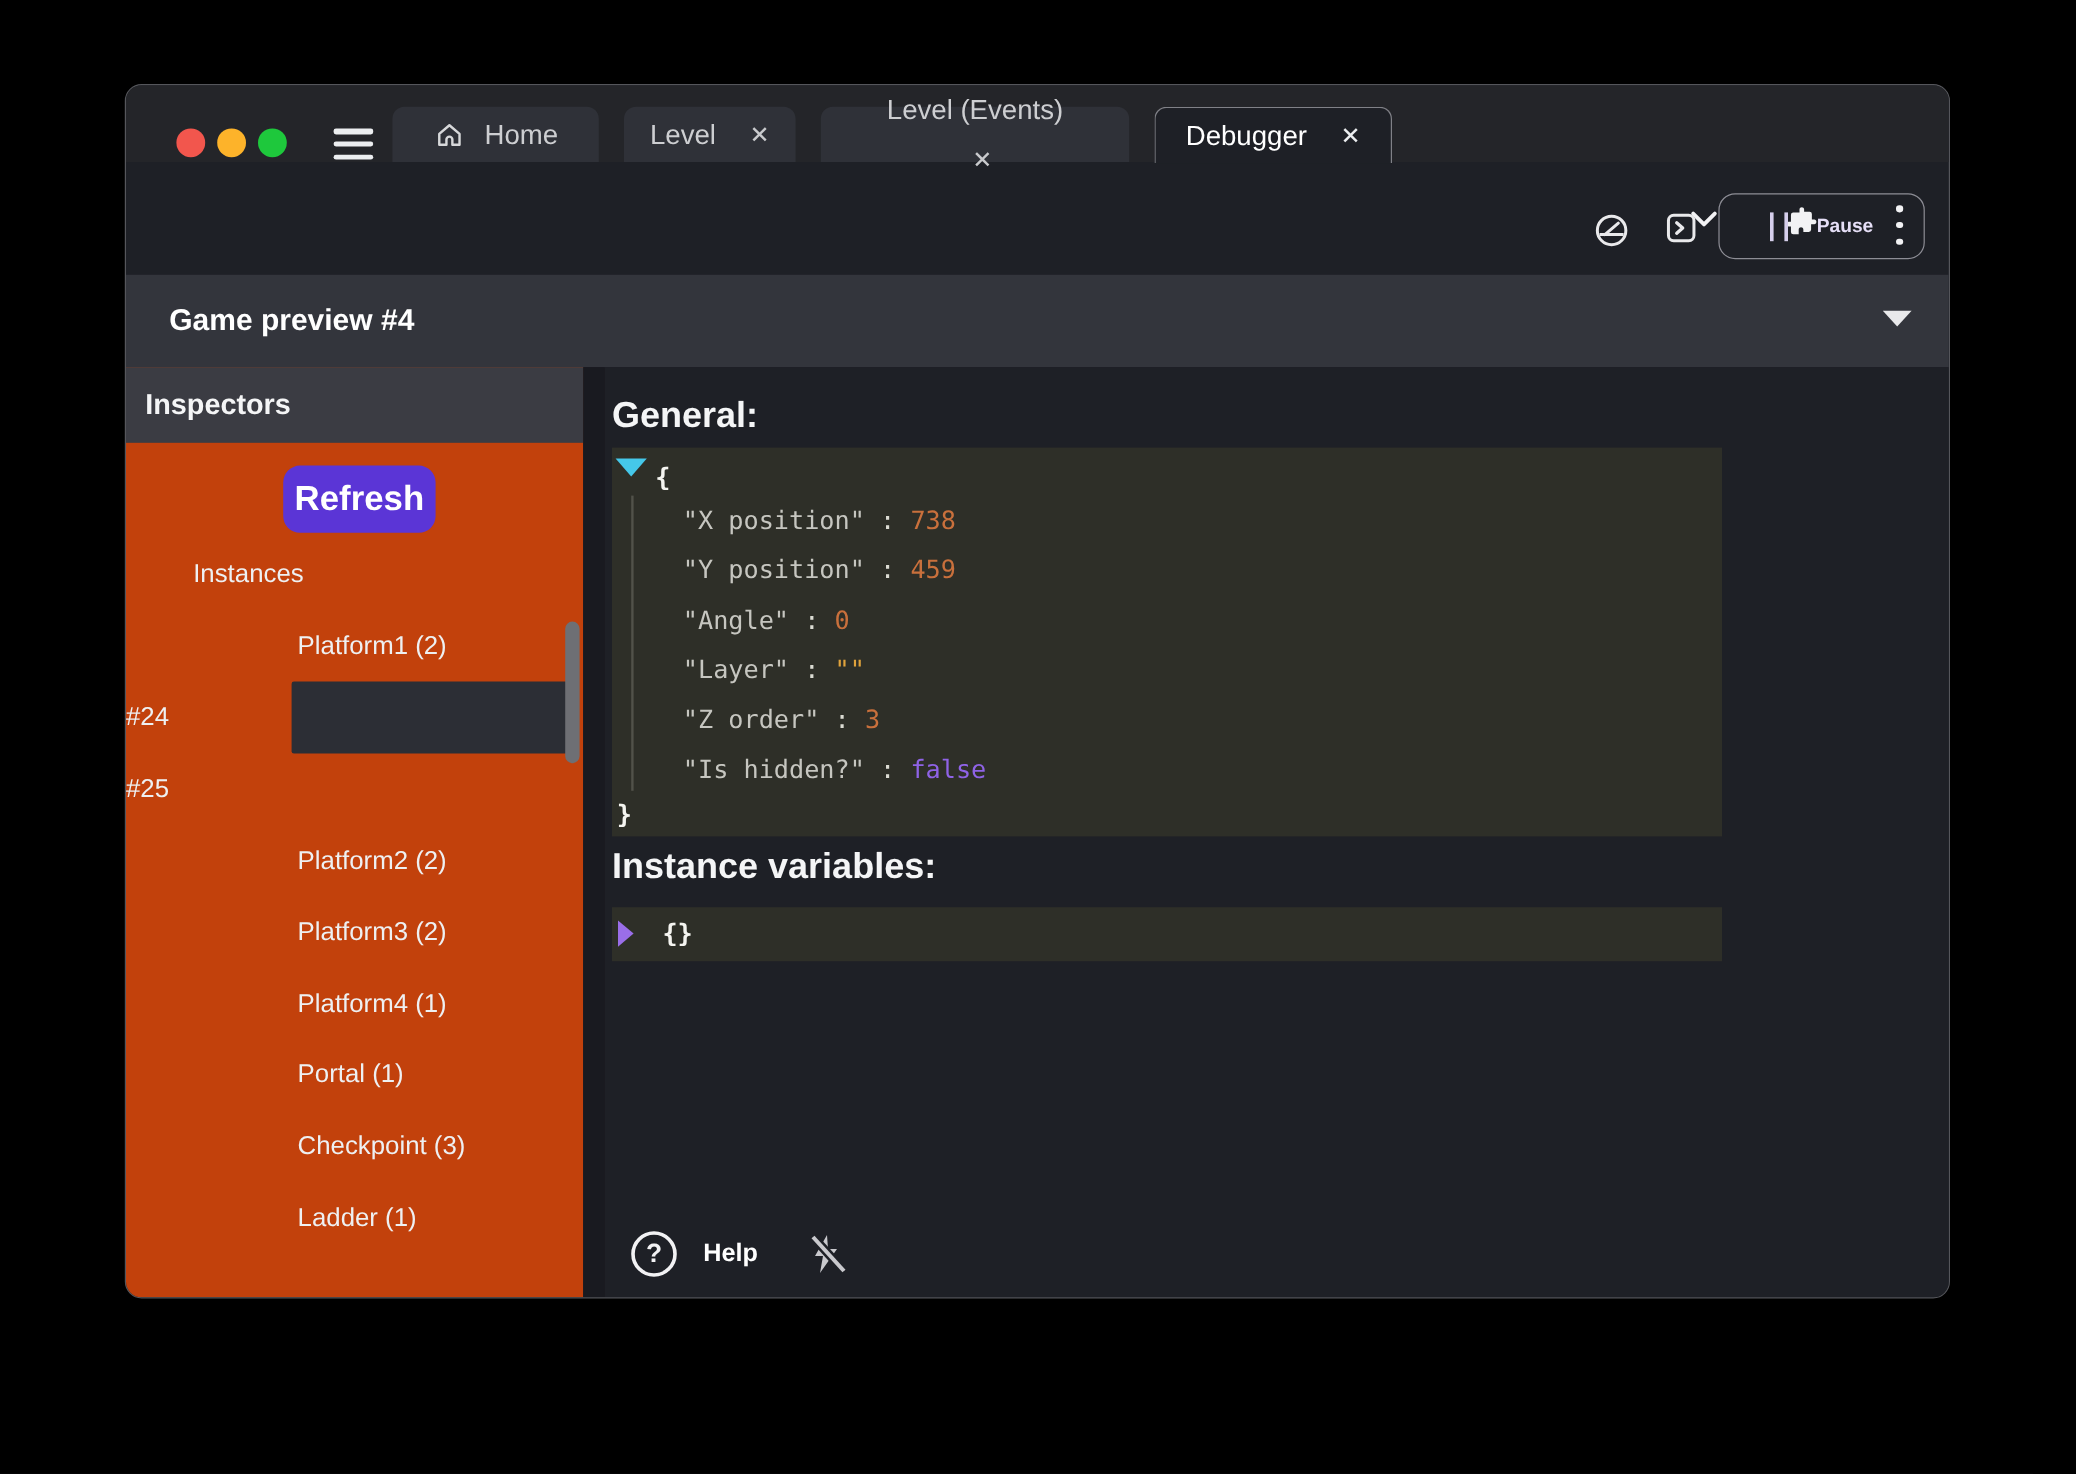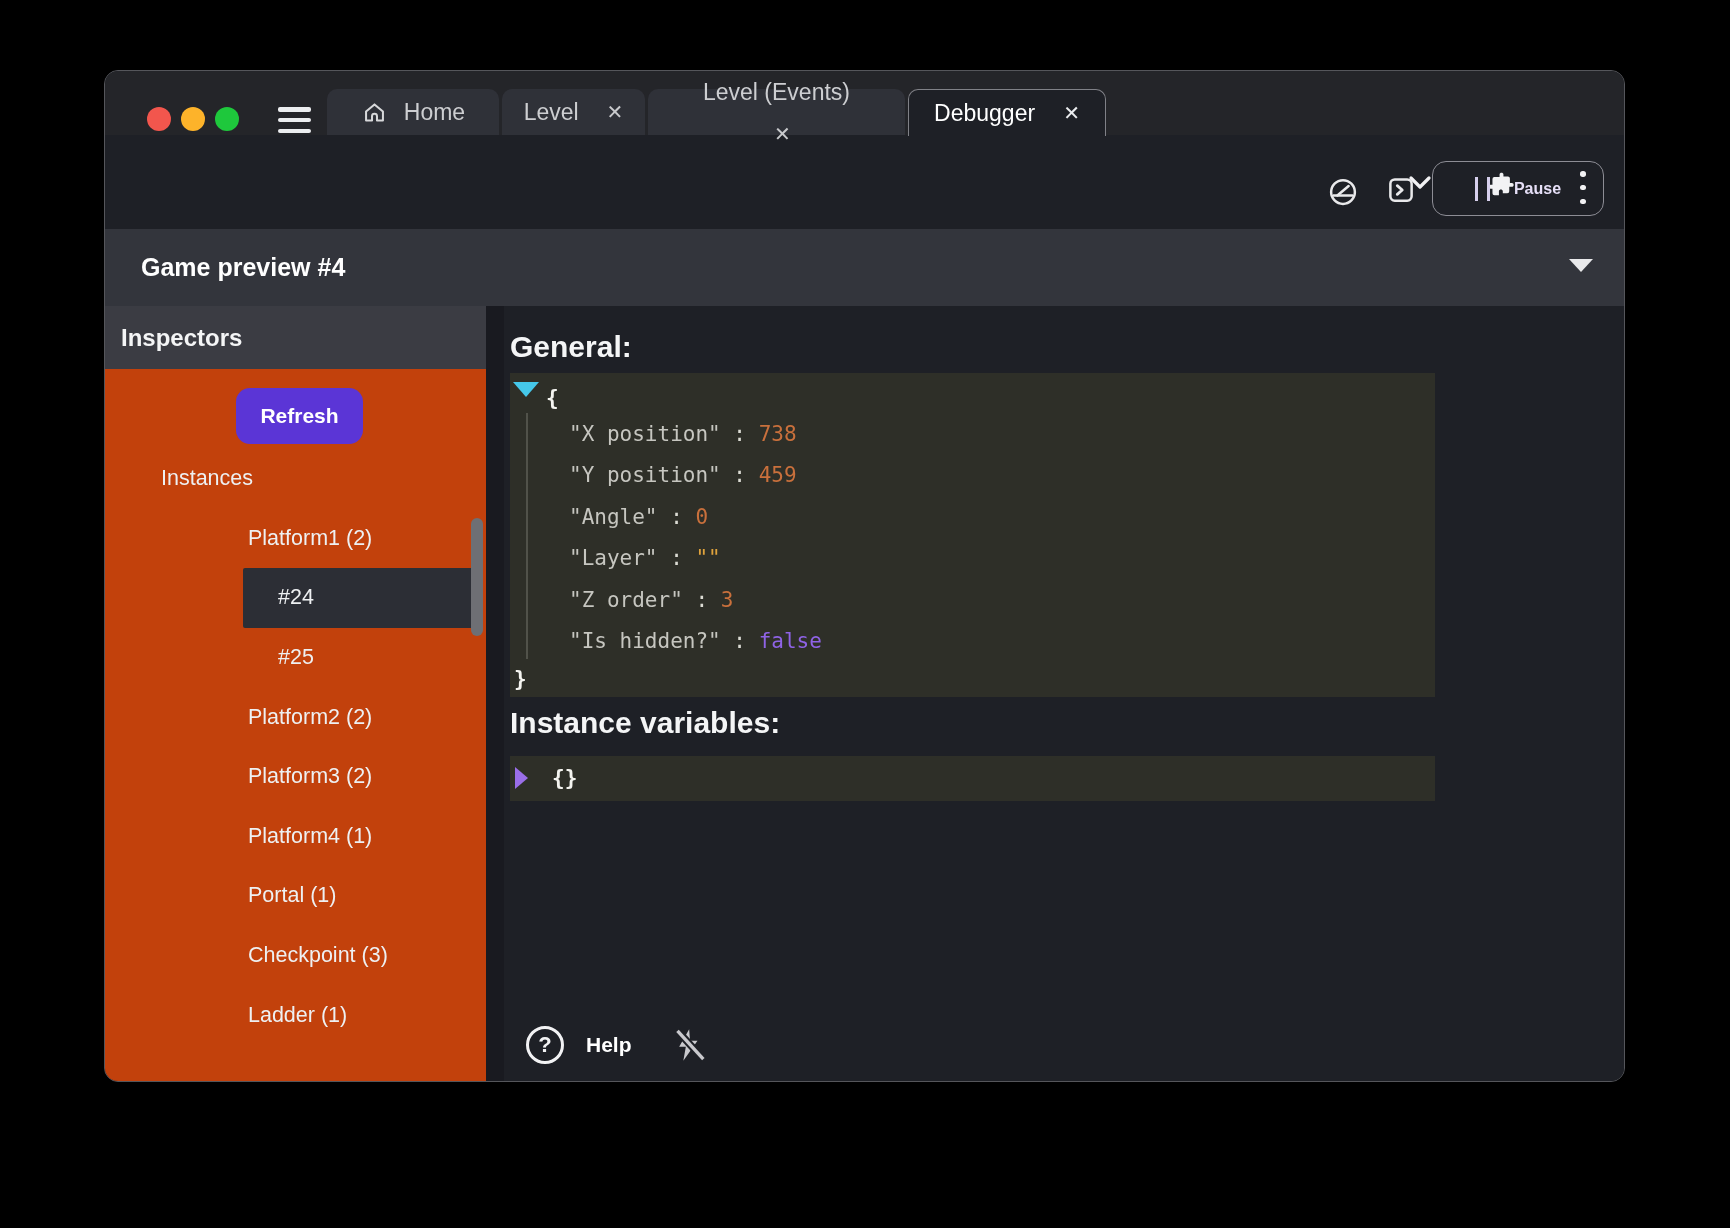--- a/index.html
+++ b/index.html
@@ -13,21 +13,21 @@
   .tabbar { position:absolute; left:0; top:0; right:0; height:64px; background:#242529; }
   .lights { position:absolute; left:42px; top:36px; display:flex; gap:10px; }
   .light  { width:24px; height:24px; border-radius:50%; }
   .light.red    { background:#f2564d; }
   .light.yellow { background:#fdb32a; }
   .light.green  { background:#1ec83c; }
   .hamburger { position:absolute; left:173px; top:36px; width:33px; height:26px;
                display:flex; flex-direction:column; justify-content:space-between; cursor:pointer; }
   .hamburger div { height:4.5px; background:#eceef0; border-radius:2px; }
 
-  .tabs { position:absolute; left:222px; top:18px; height:46px; display:flex; gap:3px; }
+  .tabs { position:absolute; left:222px; top:18px; height:46px; display:flex; gap:21px; }
   .tab  { height:46px; border-radius:10px 10px 0 0; background:#2f3138; color:#cdced1;
           display:flex; align-items:center; justify-content:center; gap:16px;
           font-size:23px; cursor:pointer; }
   .tab-home { width:172px; }
   .tab-level { width:143px; }
   .tab-levelevents { width:257px;flex-direction:column; }
   .tab-debugger { width:198px;text-align:right; }
   .tab.active { background:#1e2026; color:#ffffff;
                 border:1px solid #808187; border-bottom:none; height:47px; }
   .tab-close { font-size:20px; color:#c9cacd; margin-left:12px; cursor:pointer; }
@@ -59,27 +59,27 @@
                    border-top:13px solid #e9e9eb; }
 
   
   .sidebar { position:absolute; left:0; top:235px; width:381px; bottom:0; background:#c2410c; }
   .inspectors-bar { position:absolute; left:0; top:0; right:0; height:63px; background:#3b3c43; }
   .inspectors-bar span { position:absolute; left:16px; top:0; line-height:63px; color:#f4f5f6;
                          font-size:24px; font-weight:600; }
   .refresh-btn { position:absolute; left:131px; top:82px; width:127px; height:56px;
                  background:#5b35d6; border:none; border-radius:14px; color:#fff;
                  font-family:"Liberation Sans", sans-serif;
-                 font-size:21px; font-weight:bold; cursor:pointer; }
+                 font-size:29px; font-weight:bold; cursor:pointer; }
   .tree { position:absolute; left:0; top:143px; right:0; }
   .tree-row { position:relative; height:59.6px; display:flex; align-items:center;
               color:#eef0f2; font-size:21.5px; cursor:pointer; }
   .tree-row.lvl0 { padding-left:56px; }
   .tree-row.lvl1 { padding-left:143px; }
-  .tree-row.lvl2 { padding-left:173px; }
+  .tree-row.lvl2 { }
   .tree-row.selected::before { content:""; position:absolute; left:138px; right:13px; top:0; bottom:0;
                                background:#2c2e35; border-radius:2px; }
   .tree-row span { position:relative; z-index:1; }
   .scroll-thumb { position:absolute; left:366px; top:212px; width:12px; height:118px;
                   background:#6e6f74; border-radius:6px; cursor:grab; }
   .divider-v { position:absolute; left:381px; top:235px; width:18px; bottom:0; background:#191a20; }
 
   
   .main { position:absolute; left:399px; top:235px; right:0; bottom:0; background:#1e2026; }
   .section-label { position:absolute; color:#f4f5f6; font-size:30px; font-weight:600; }

